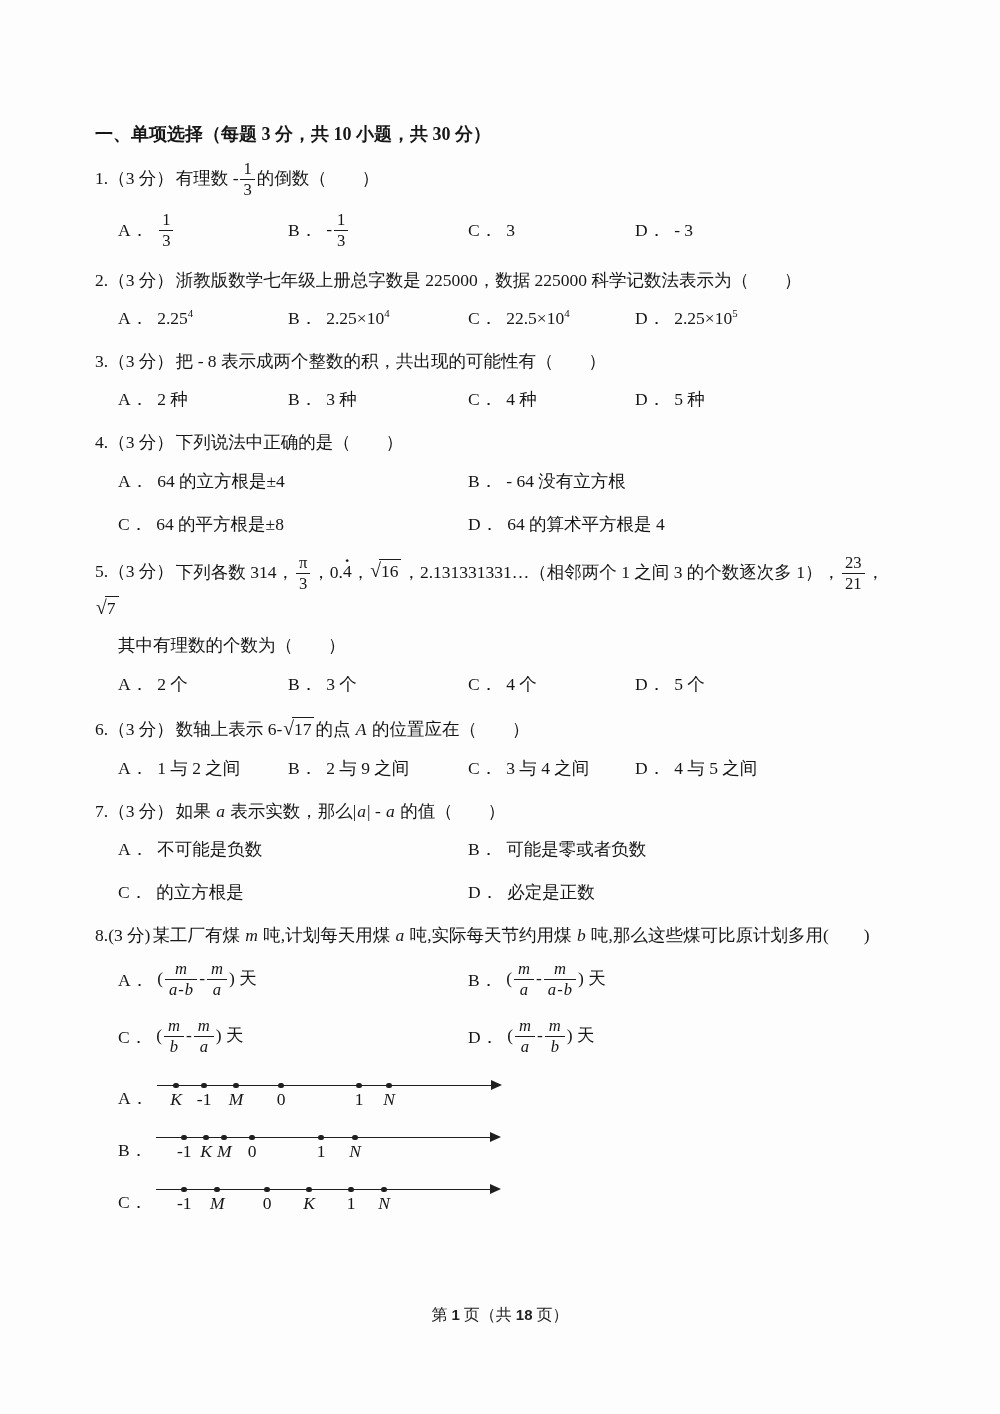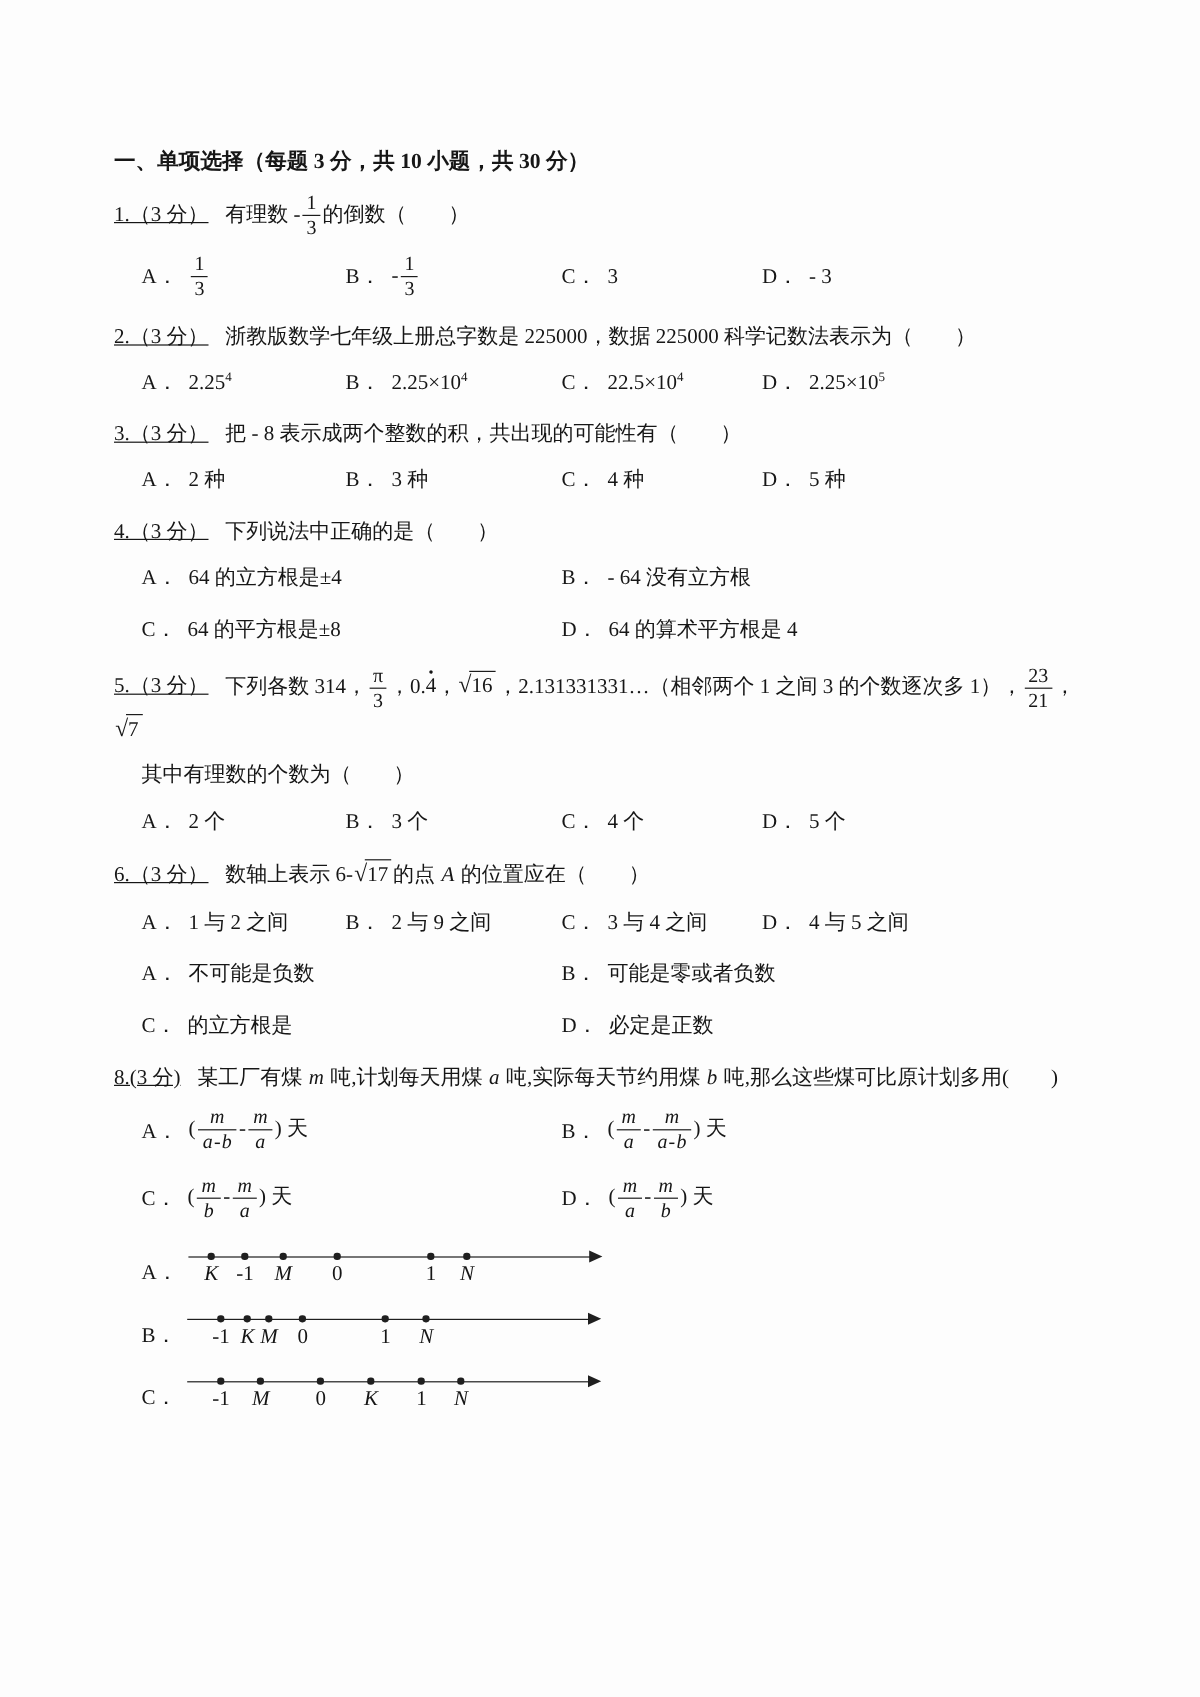--- a/index.html
+++ b/index.html
@@ -10,21 +10,21 @@
     font-size:17.5px;overflow:hidden;
   }
   .content{padding:122px 92px 0 95px;}
   .title{
     text-align:center;font-size:23px;font-weight:bold;
     letter-spacing:.5px;margin-bottom:24px;white-space:nowrap;
   }
   .section{font-weight:bold;font-size:18px;margin-bottom:14px;}
   .question{margin-bottom:17px;}
   .stem{line-height:1.55;}
-  .qnum{margin-right:14px;text-decoration:underline;}
+  .qnum{margin-right:2px;}
   .indent{margin-left:23px;margin-top:9px;line-height:1.55;}
   .opts{margin-left:23px;margin-top:11px;}
   .opts.cols4{display:grid;grid-template-columns:170px 180px 167px 1fr;align-items:center;}
   .opts.cols2{display:grid;grid-template-columns:350px 1fr;row-gap:17px;align-items:center;}
   .opts.stack{display:block;}
   .opt{display:flex;align-items:center;min-height:26px;}
   .optlabel{margin-right:9px;white-space:nowrap;}
   .optbody{display:inline-block;white-space:nowrap;}
   .stack .opt{align-items:flex-start;margin-bottom:8px;}
   .stack .optlabel{padding-top:13px;}
@@ -179,20 +179,21 @@
               <span class="optlabel">C．</span>
               <span class="optbody">3 与 4 之间</span>
             </div>
             <div class="opt">
               <span class="optlabel">D．</span>
               <span class="optbody">4 与 5 之间</span>
             </div>
           </div>
         </div>
         <div class="question">
+          <div class="stem"><span class="qnum">7.（3 分）</span>如果 <span class="var">a</span> 表示实数，那么|<span class="var">a</span>| - <span class="var">a</span> 的值（　　）</div>
           <div class="opts cols2">
             <div class="opt">
               <span class="optlabel">A．</span>
               <span class="optbody">不可能是负数</span>
             </div>
             <div class="opt">
               <span class="optlabel">B．</span>
               <span class="optbody">可能是零或者负数</span>
             </div>
             <div class="opt">
@@ -282,13 +283,16 @@
                 <span class="dot" style="left: 192.25px;"></span>
                 <span class="lab" style="left: 195px;">1</span>
                 <span class="dot" style="left: 225.25px;"></span>
                 <span class="lab var" style="left: 228px;">N</span>
               </span>
             </div>
           </div>
         </div>
       </div>
   </div>
+  <div class="footer">
+    <span>第</span><span class="bnum">1</span><span>页（共</span><span class="bnum">18</span><span>页）</span>
+  </div>
 </div>
 
 </body></html>

